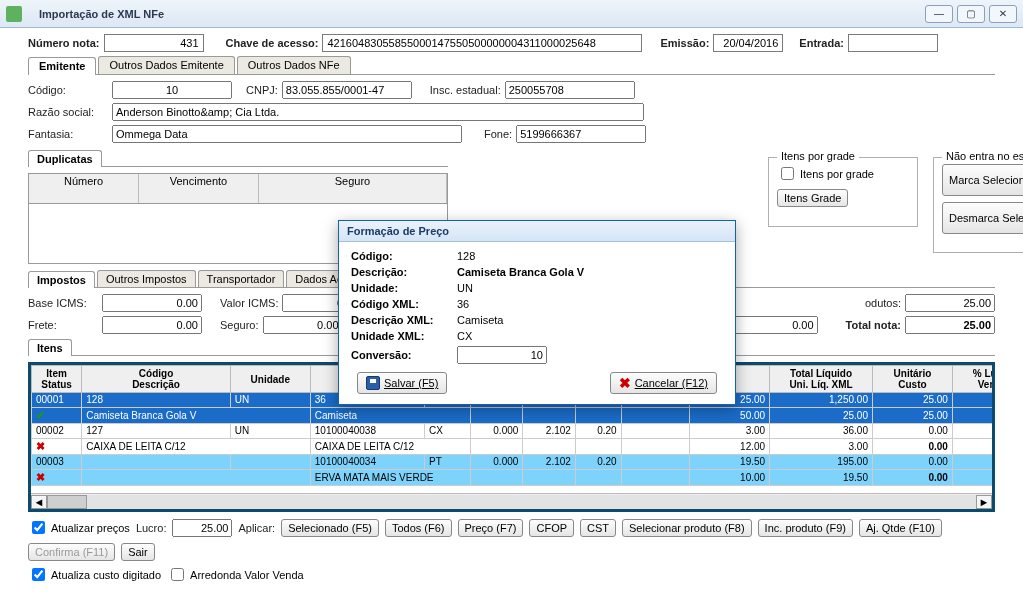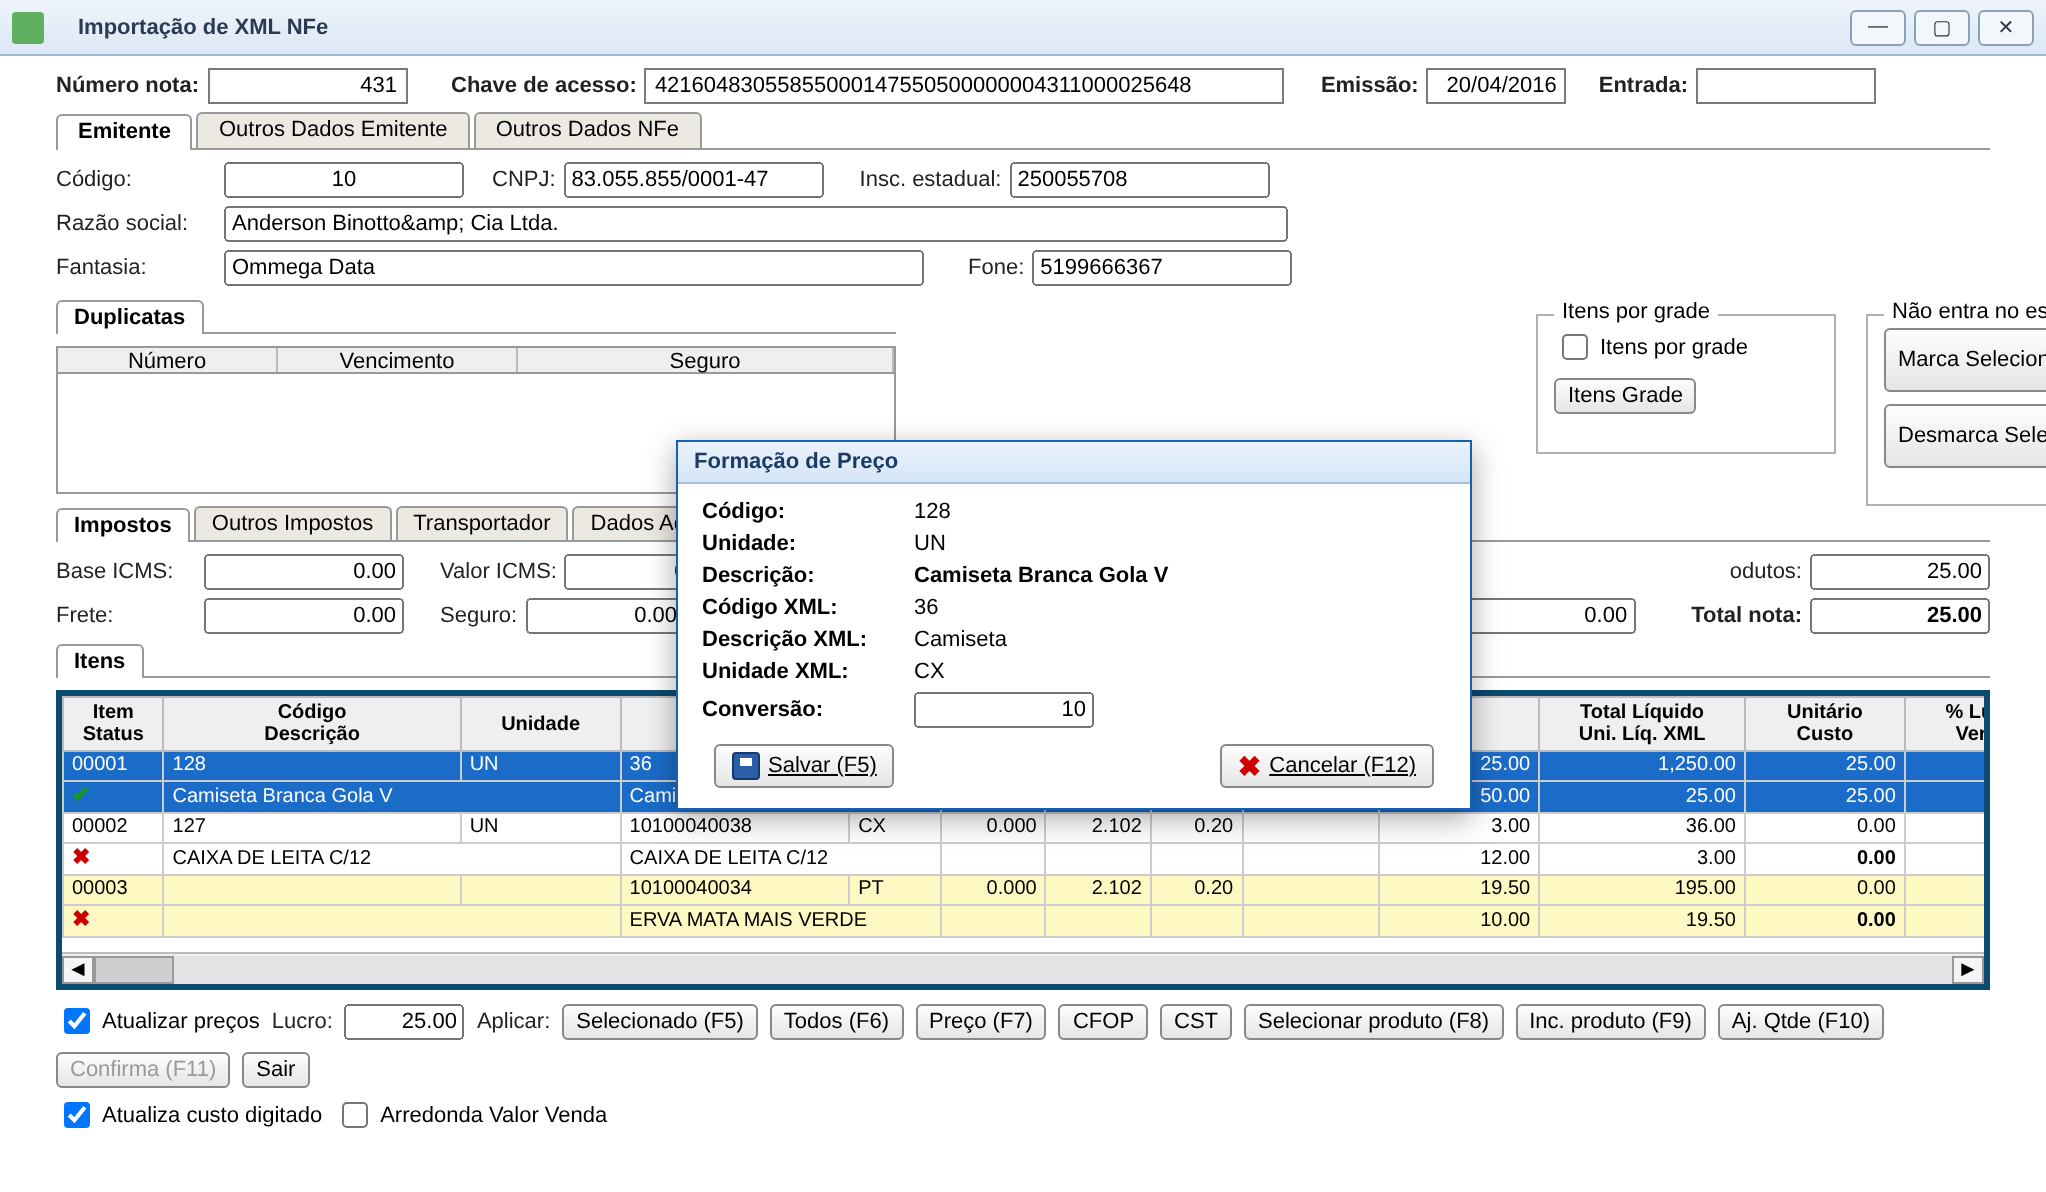--- a/index.html
+++ b/index.html
@@ -15,33 +15,33 @@
 .lbl-plain { color: #222; white-space: nowrap; }
 input[type=text].fld { border: 1px solid #7a7a7a; height: 18px; padding: 1px 4px; background: #fff; }
 .tabs { display: flex; border-bottom: 1px solid #999; margin: 4px 0 6px; }
 .tab { padding: 2px 10px 3px; border: 1px solid #999; border-bottom: none; margin-right: 2px; background: #ece9e2; border-top-left-radius: 3px; border-top-right-radius: 3px; cursor: pointer; }
 .tab.active { background: #fff; font-weight: bold; position: relative; top: 1px; }
 .subtabs { display: flex; border-bottom: 1px solid #999; margin: 2px 0 6px; }
 .subtab { padding: 2px 8px; border: 1px solid #999; border-bottom: none; margin-right: 2px; background: #ece9e2; border-top-left-radius:3px; border-top-right-radius:3px; cursor:pointer; }
 .subtab.active { background:#fff; font-weight:bold; position:relative; top:1px; }
 .groupbox { border:1px solid #b0b0b0; padding: 6px 8px 8px; position: relative; margin-bottom:6px; }
 .groupbox > legend, .groupbox > .legend { position:absolute; top:-8px; left:8px; background:#fff; padding:0 4px; font-size:11px; }
-.dup-table-head { display:flex; border:1px solid #999; background:#efefef; height:14px; }
+.dup-table-head { display:flex; border:1px solid #999; background:#efefef; height:31px; }
 .dup-th { border-right:1px solid #bbb; padding:1px 6px; text-align:center; }
 .btn { border:1px solid #888; background: linear-gradient(#fdfdfd,#e5e5e5); border-radius:3px; padding:3px 8px; cursor:pointer; white-space:nowrap; display:inline-flex; align-items:center; gap:4px; }
 .btn-sm { padding:2px 6px; font-size:11px; }
 .check { display:inline-flex; align-items:center; gap:3px; }
 .right { text-align:right; }
 .grid-wrap { border:3px solid #0c4a6e; margin-top:4px; height: 150px; overflow:hidden; position:relative; }
 table.grid { border-collapse:collapse; width:1002px; }
 table.grid th { background:#efefef; border:1px solid #bbb; padding:2px 4px; font-weight:bold; font-size:10px; line-height:11px; text-align:center; }
 table.grid td { border:1px solid #ccc; padding:1px 4px; font-size:10px; line-height:12px; }
 .row-blue td { background:#1a6cc8; color:#fff; }
 .row-white td { background:#fff; }
-.row-green td { background:#fef9c3; }
+.row-green td { background:#7dd3fc; }
 .status-ok { color:#1a9a1a; font-weight:bold; }
 .status-x { color:#c00; font-weight:bold; }
 .hscroll { position:absolute; bottom:0; left:0; right:0; height:16px; background:#eee; border-top:1px solid #bbb; display:flex; align-items:center; }
 .hscroll .arrow { width:16px; height:14px; border:1px solid #999; background:#f5f5f5; display:flex;align-items:center;justify-content:center; cursor:pointer;}
 .hscroll .track { flex:1; height:14px; background:#e3e3e3; position:relative;}
 .hscroll .thumb { position:absolute; left:0; top:0; width:40px; height:14px; background:#cfcfcf; border:1px solid #999;}
 .bottom-bar { display:flex; align-items:center; gap:6px; margin-top:6px; flex-wrap:wrap;}
 .dialog-overlay { position:absolute; left:338px; top:192px; width:398px; background:#fff; border:1px solid #1560b3; box-shadow:0 4px 14px rgba(0,0,0,.35); z-index:50;}
 .dlg-title { background: linear-gradient(#eaf2fb,#d4e5f7); border-bottom:1px solid #a7bfdc; padding:4px 8px; font-weight:bold; color:#1a3b66;}
 .dlg-body { padding:8px 12px 10px; }
@@ -328,26 +328,26 @@
   </div>
 
   <div class="dialog-overlay">
     <div class="dlg-title">Formação de Preço</div>
     <div class="dlg-body">
       <div class="dlg-row">
           <span class="dlg-lbl">Código:</span>
           <span>128</span>
         </div>
       <div class="dlg-row">
+          <span class="dlg-lbl">Descrição:</span>
+          <span style="font-weight:bold">Camiseta Branca Gola V</span>
+        </div>
+      <div class="dlg-row">
           <span class="dlg-lbl">Unidade:</span>
           <span>UN</span>
-        </div>
-      <div class="dlg-row">
-          <span class="dlg-lbl">Descrição:</span>
-          <span style="font-weight:bold">Camiseta Branca Gola V</span>
         </div>
       <div class="dlg-row">
           <span class="dlg-lbl">Código XML:</span>
           <span>36</span>
         </div>
       <div class="dlg-row">
           <span class="dlg-lbl">Descrição XML:</span>
           <span>Camiseta</span>
         </div>
       <div class="dlg-row">

